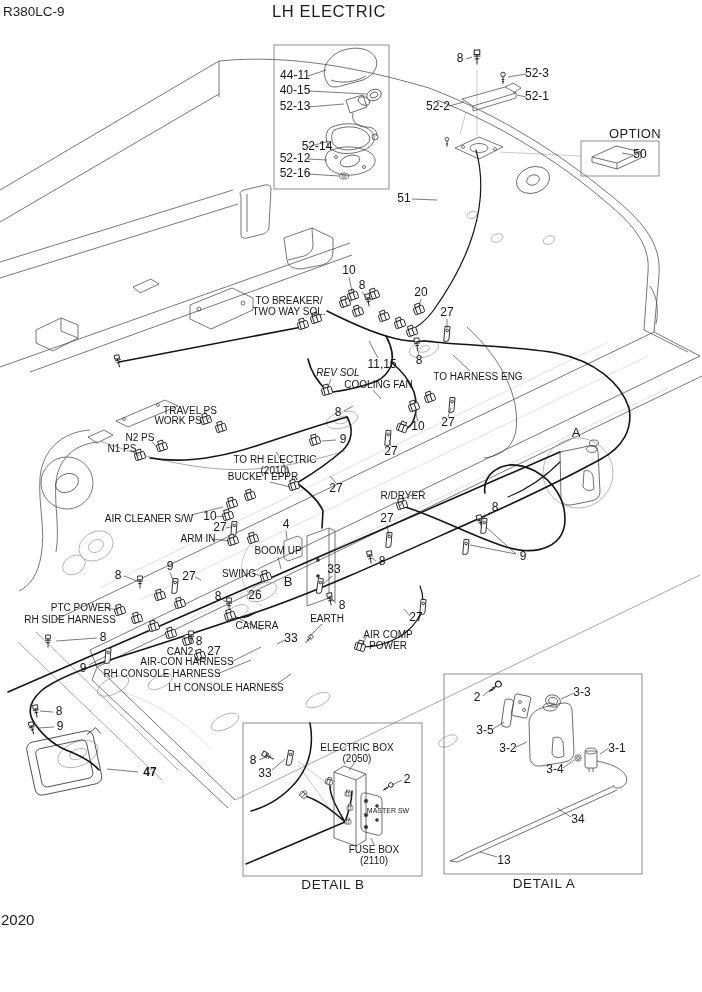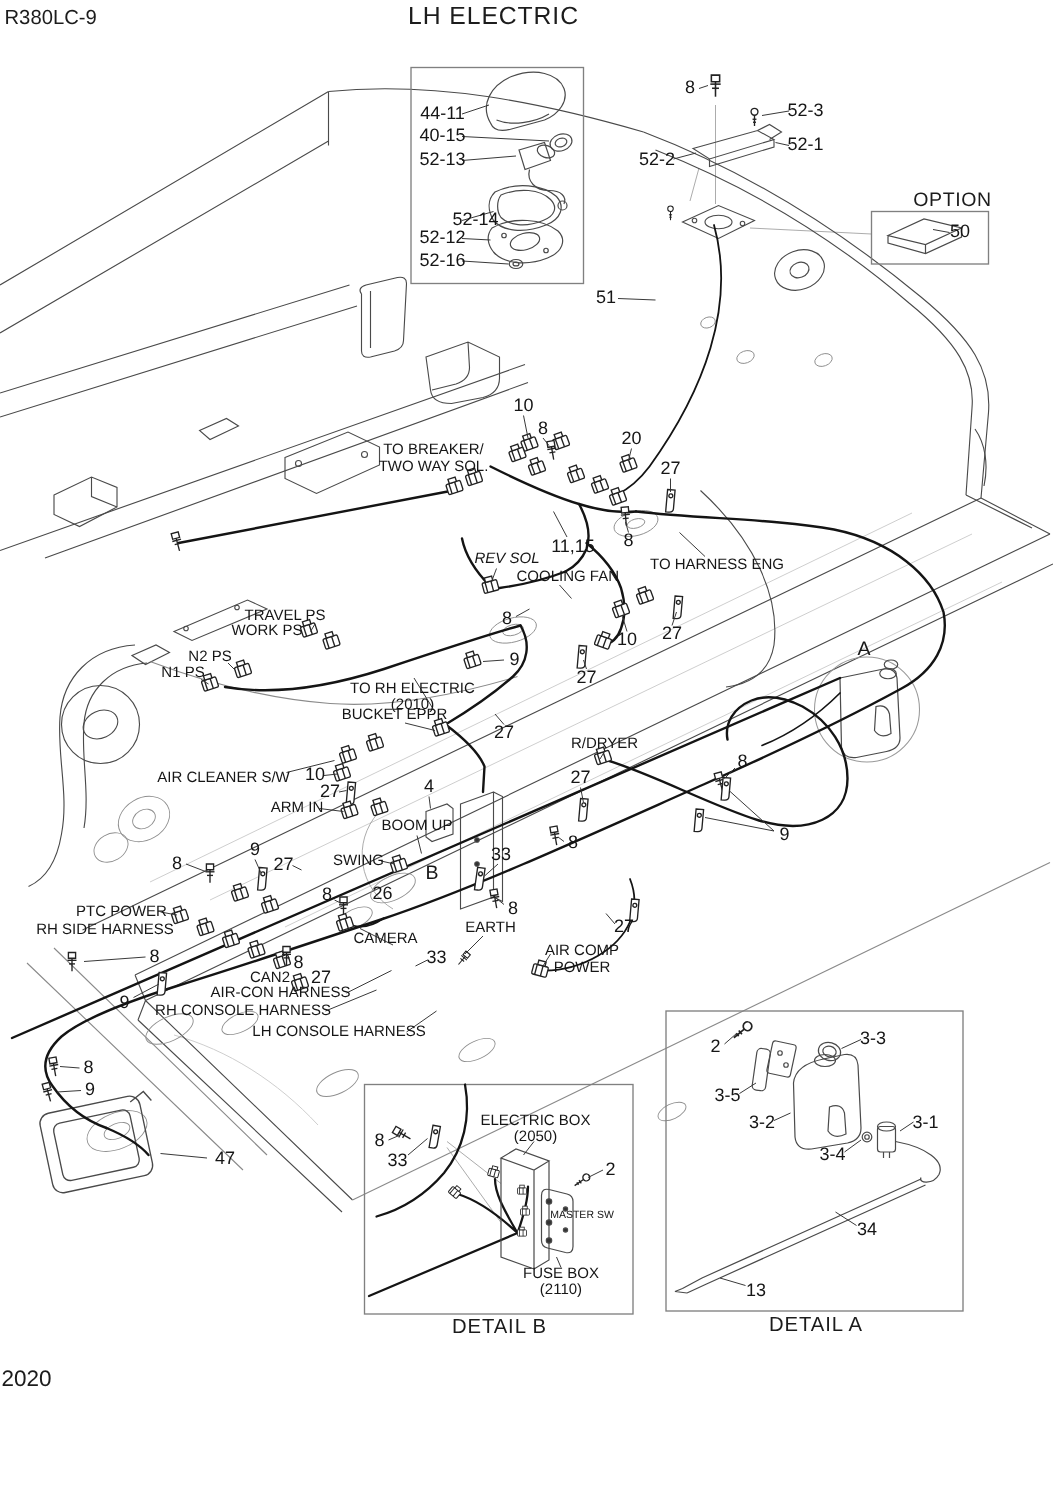--- a/index.html
+++ b/index.html
@@ -399,21 +399,21 @@
     <div class="callout" style="left: 83px; top: 669px;">9</div>
     <div class="callout" style="left: 257px; top: 626px; font-size: 10px; text-align: center;">CAMERA</div>
     <div class="callout" style="left: 180px; top: 652px; font-size: 10px;">CAN2</div>
     <div class="callout" style="left: 199px; top: 642px;">8</div>
     <div class="callout" style="left: 214px; top: 652px;">27</div>
     <div class="callout" style="left: 187px; top: 662px; font-size: 10px;">AIR-CON HARNESS</div>
     <div class="callout" style="left: 162px; top: 674px; font-size: 10px;">RH CONSOLE HARNESS</div>
     <div class="callout" style="left: 226px; top: 688px; font-size: 10px;">LH CONSOLE HARNESS</div>
     <div class="callout" style="left: 59px; top: 712px;">8</div>
     <div class="callout" style="left: 60px; top: 727px;">9</div>
-    <div class="callout" style="left: 150px; top: 773px;">47</div>
+    <div class="callout" style="left: 150px; top: 773px; font-weight: bold;">47</div>
     <div class="callout" style="left: 253px; top: 761px;">8</div>
     <div class="callout" style="left: 265px; top: 774px;">33</div>
     <div class="callout" style="left: 357px; top: 753px; font-size: 10px;">ELECTRIC BOX
 (2050)</div>
     <div class="callout" style="left: 407px; top: 780px;">2</div>
     <div class="callout" style="left: 388px; top: 811px; font-size: 7px;">MASTER SW</div>
     <div class="callout" style="left: 374px; top: 855px; font-size: 10px;">FUSE BOX
 (2110)</div>
     <div class="callout" style="left: 477px; top: 698px;">2</div>
     <div class="callout" style="left: 582px; top: 693px;">3-3</div>

